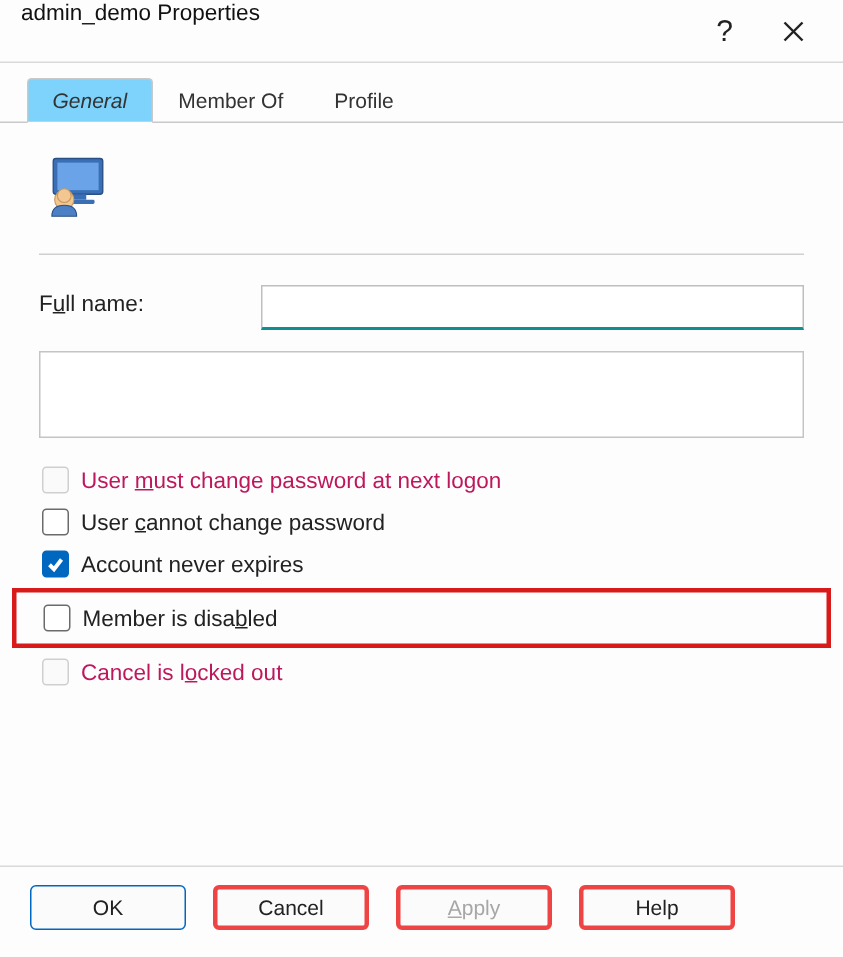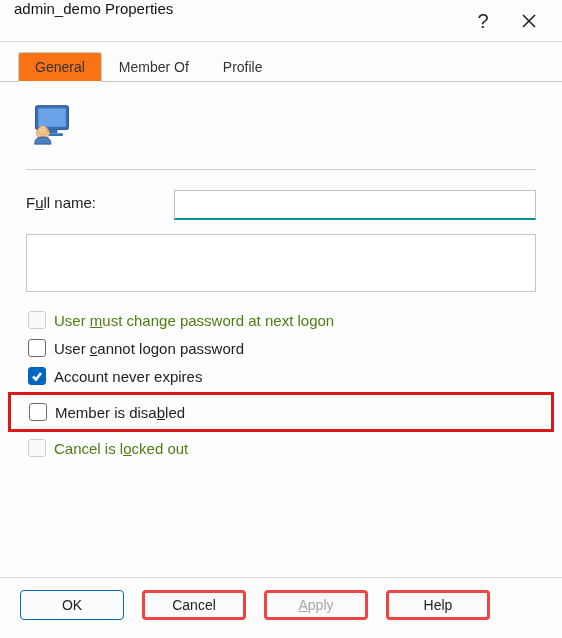--- a/index.html
+++ b/index.html
@@ -57,26 +57,27 @@
   .tab {
     padding: 6px 16px 6px 16px;
     font-size: 14px;
     color: #333;
     border: 1px solid transparent;
     border-bottom: none;
     position: relative;
     cursor: default;
   }
   .tab.active {
-    background: #f97316;
+    background: #7dd3fc;
     border: 1px solid #c9c9c9;
     border-bottom: 1px solid #fdfdfd;
     border-radius: 3px 3px 0 0;
     margin-bottom: -1px;
     z-index: 2;
+    font-style: italic;
   }
   .content {
     flex: 1;
     padding: 16px 26px 8px 26px;
   }
   .header-row {
     display: flex;
     align-items: center;
     gap: 24px;
     padding: 4px 0 18px 4px;
@@ -123,21 +124,21 @@
   .checks {
     margin-top: 12px;
   }
   .check-row {
     display: flex;
     align-items: center;
     gap: 8px;
     padding: 5px 2px;
     font-size: 15px;
   }
-  .check-row.disabled { color: #4d7c0f; }
+  .check-row.disabled { color: #be185d; }
   .check-row.disabled .chk { border-color: #cfcfcf; background: #fafafa; }
   .chk {
     width: 18px;
     height: 18px;
     border: 1.5px solid #6b6b6b;
     border-radius: 3px;
     display: inline-flex;
     align-items: center;
     justify-content: center;
     background: #fff;
@@ -228,21 +229,21 @@
 
     <div class="checks">
 
       <div class="check-row disabled">
         <span class="chk"></span>
         <span class="chk-label"><span>User </span><span class="ul">m</span><span>ust change password at next logon</span></span>
       </div>
 
       <div class="check-row">
         <span class="chk"></span>
-        <span class="chk-label"><span>User </span><span class="ul">c</span><span>annot logon password</span></span>
+        <span class="chk-label"><span>User </span><span class="ul">c</span><span>annot change password</span></span>
       </div>
 
       <div class="check-row">
         <span class="chk checked">
           <svg viewBox="0 0 12 12">
               <polyline points="2,6.5 5,9.5 10,3"></polyline>
             </svg>
         </span>
         <span class="chk-label"><span>Account never expires</span></span>
       </div>

